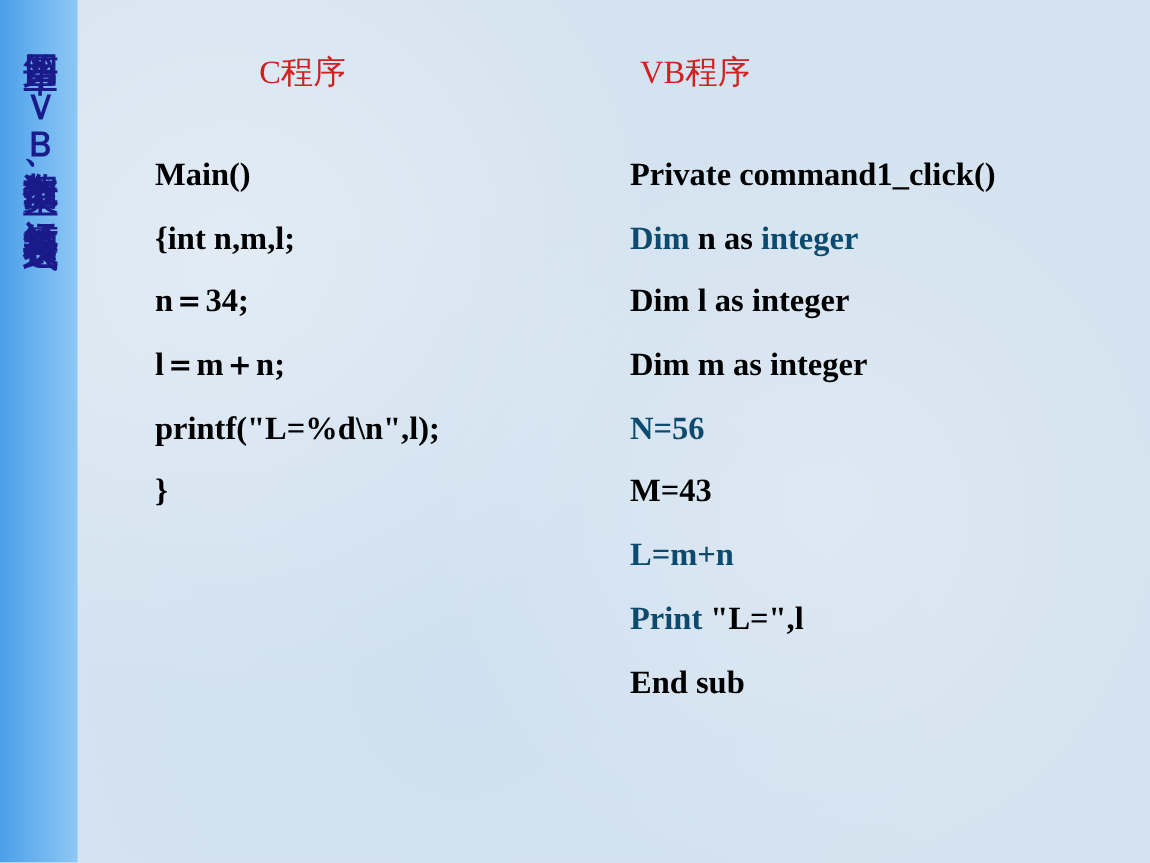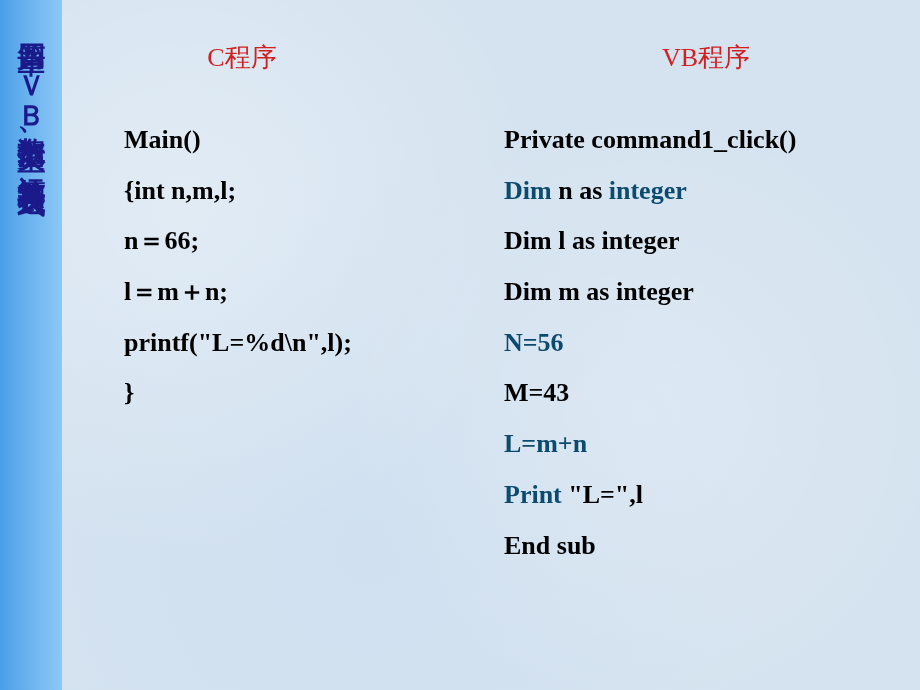--- a/index.html
+++ b/index.html
@@ -66,38 +66,38 @@
       line-height: 1.95;
       color: #000;
       font-family: "Times New Roman", serif;
       margin-left: 32px;
     }
     .blue {
       color: #0c4a6e;
     }
     .right-column .column-title {
       margin-left: 40px;
-      text-align: center;
+      text-align: left;
     }
   </style>
 </head>
 <body>
 
 <div class="sidebar">
   <div class="sidebar-text">第四章　ＶＢ数据类型、运算符和表达式</div>
 </div>
 
 <div class="main-content">
   <div class="columns">
 
     <div class="left-column">
       <div class="column-title left">C程序</div>
       <div class="code-line">Main()</div>
       <div class="code-line">{int    n,m,l;</div>
-      <div class="code-line">n＝66;</div>
+      <div class="code-line">n＝34;</div>
       <div class="code-line">l＝m＋n;</div>
       <div class="code-line">printf("L=%d\n",l);</div>
       <div class="code-line">}</div>
     </div>
 
     <div class="right-column">
       <div class="column-title">VB程序</div>
       <div class="code-line">Private  command1_click()</div>
       <div class="code-line"><span class="blue">Dim</span><span> n as </span><span class="blue">integer</span></div>
       <div class="code-line">Dim l as integer</div>

